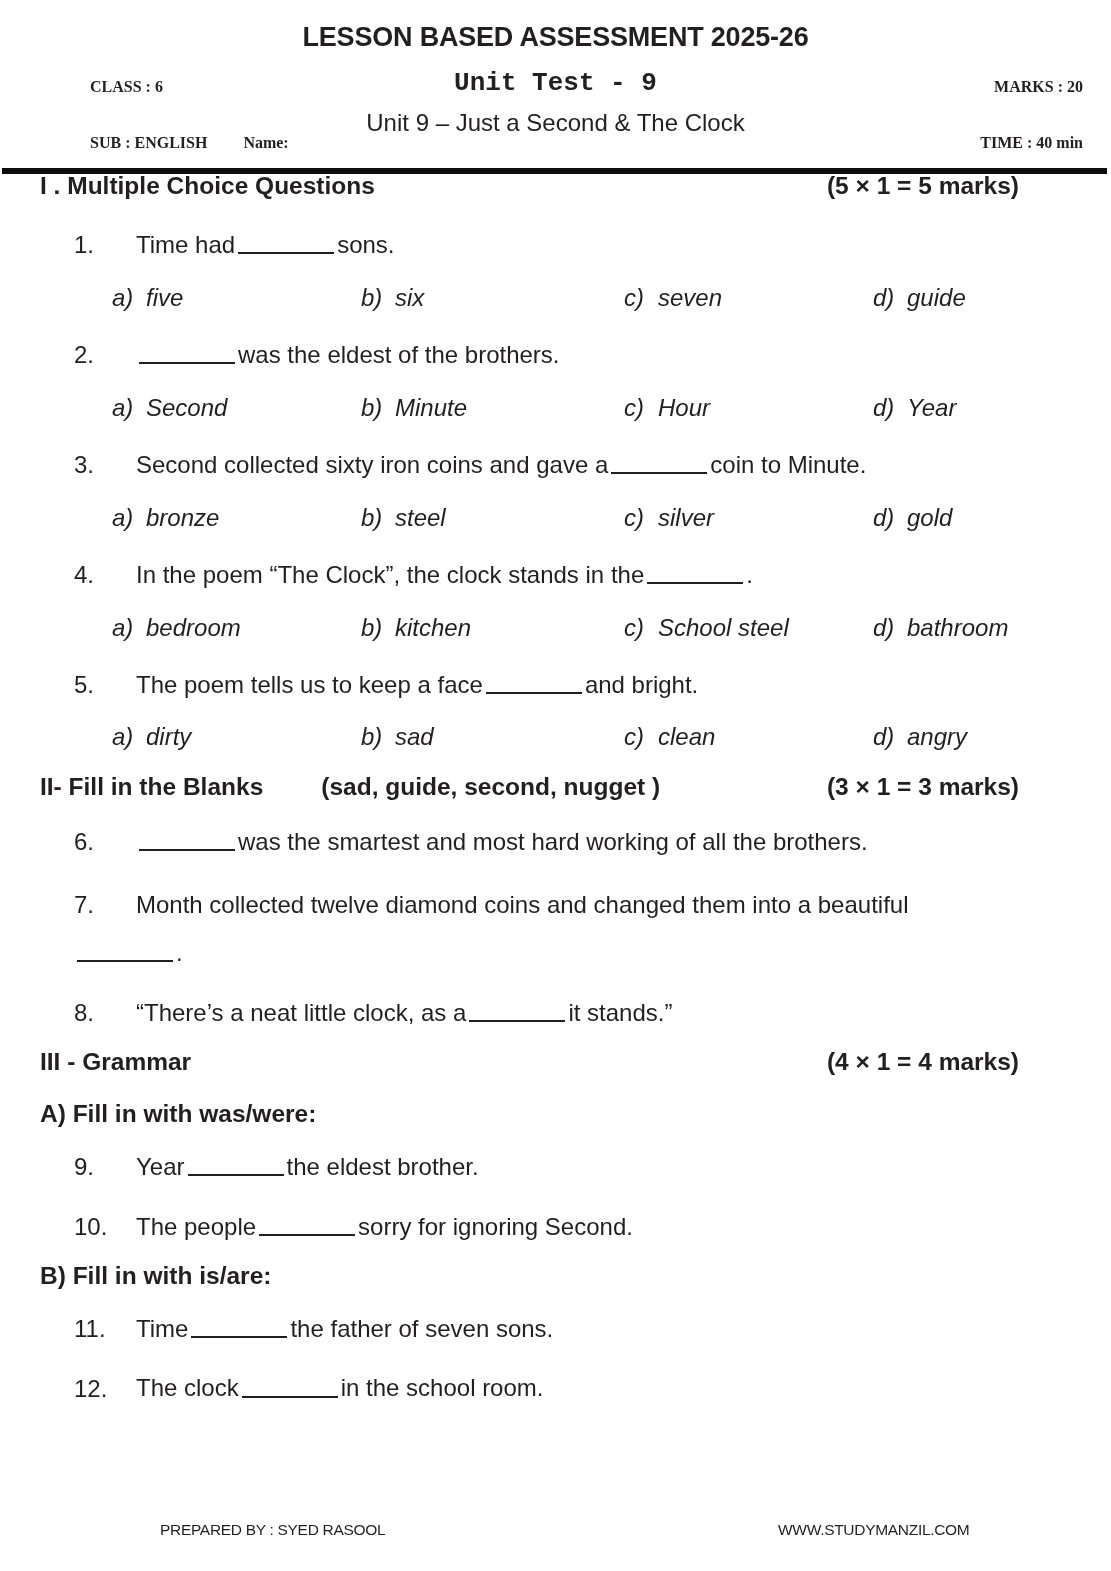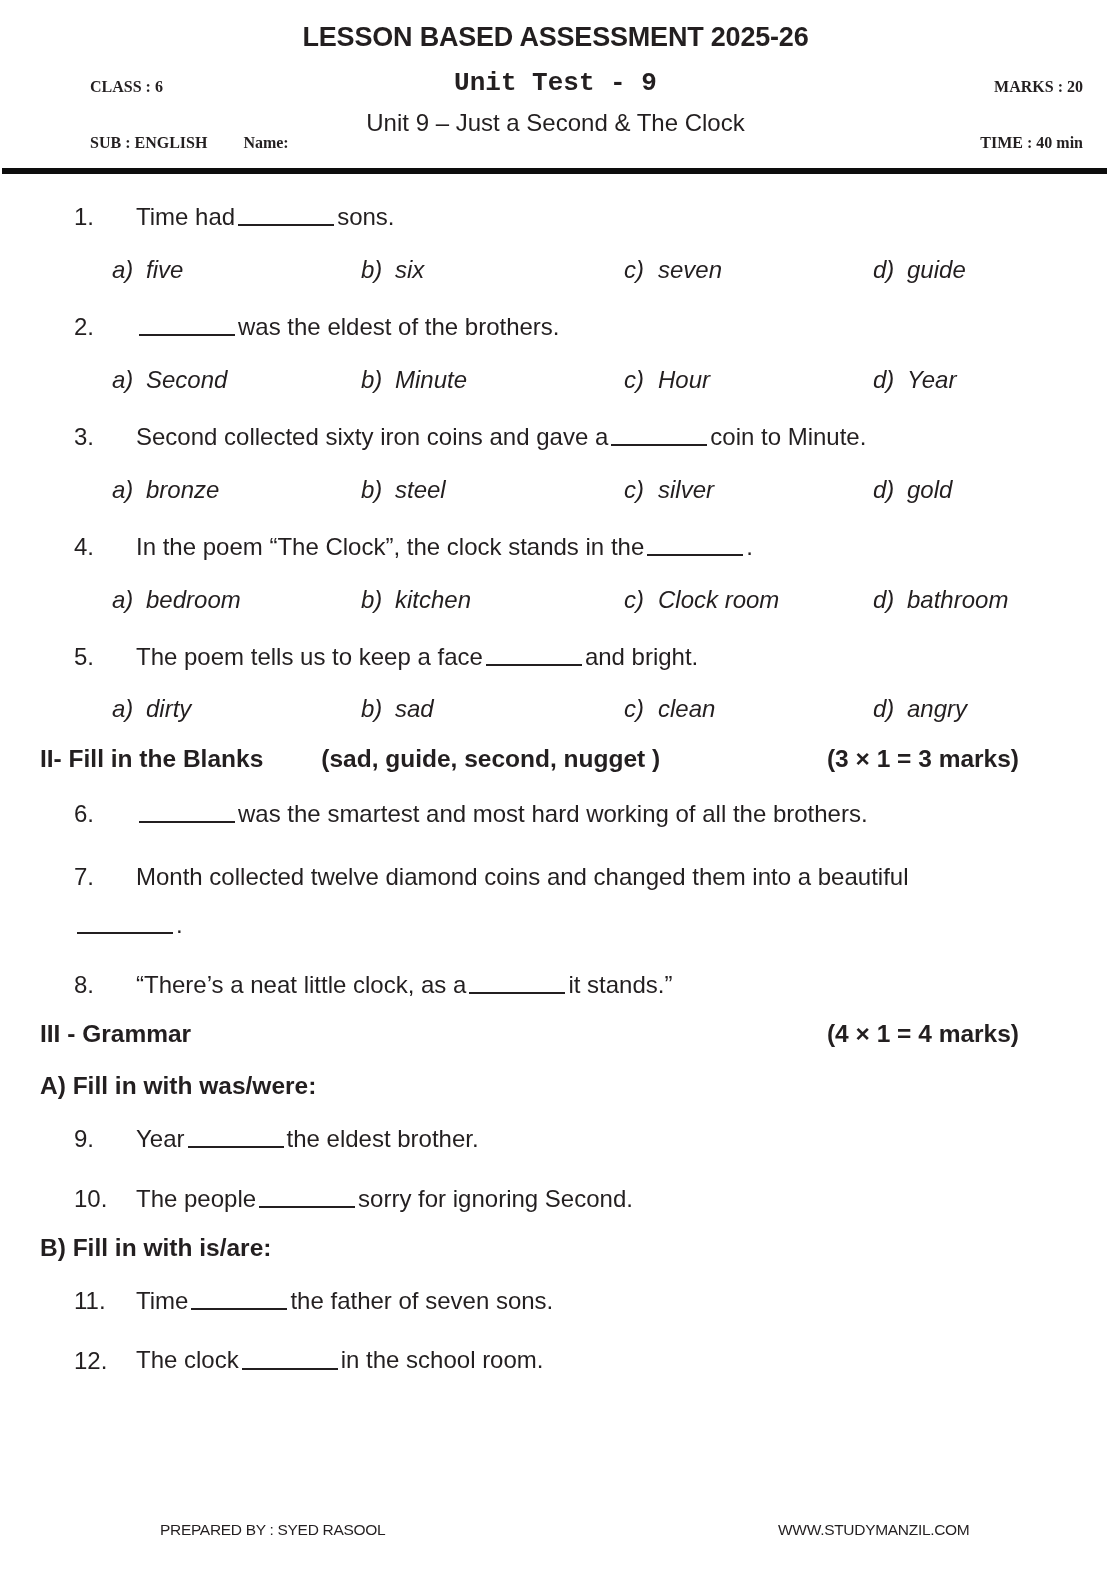--- a/index.html
+++ b/index.html
@@ -203,20 +203,24 @@
     </div>
 
     <div class="hdr-right pos-marks">MARKS : 20</div>
     <div class="hdr-right pos-time">TIME : 40 min</div>
   </div>
 
   <div class="rule"></div>
 
   <div class="content">
 
+    <div class="section-head">
+      <span class="sh-title">I . Multiple Choice Questions</span>
+      <span class="sh-marks">(5 × 1 = 5 marks)</span>
+    </div>
 
     <div class="sp-30"></div>
 
     <div class="q-row">
       <span class="q-num">1.</span>
       <span class="q-text">
         <span>Time had</span><span class="blank"></span><span>sons.</span>
       </span>
     </div>
     <div class="sp-24"></div>
@@ -264,21 +268,21 @@
     <div class="q-row">
       <span class="q-num">4.</span>
       <span class="q-text">
         <span>In the poem “The Clock”, the clock stands in the</span><span class="blank"></span><span>.</span>
       </span>
     </div>
     <div class="sp-24"></div>
     <div class="opts">
       <span class="opt opt-a"><span class="lt">a)</span><span>bedroom</span></span>
       <span class="opt opt-b"><span class="lt">b)</span><span>kitchen</span></span>
-      <span class="opt opt-c"><span class="lt">c)</span><span>Clock room</span></span>
+      <span class="opt opt-c"><span class="lt">c)</span><span>School steel</span></span>
       <span class="opt opt-d"><span class="lt">d)</span><span>bathroom</span></span>
     </div>
 
     <div class="sp-26"></div>
 
     <div class="q-row">
       <span class="q-num">5.</span>
       <span class="q-text">
         <span>The poem tells us to keep a face</span><span class="blank"></span><span>and bright.</span>
       </span>

